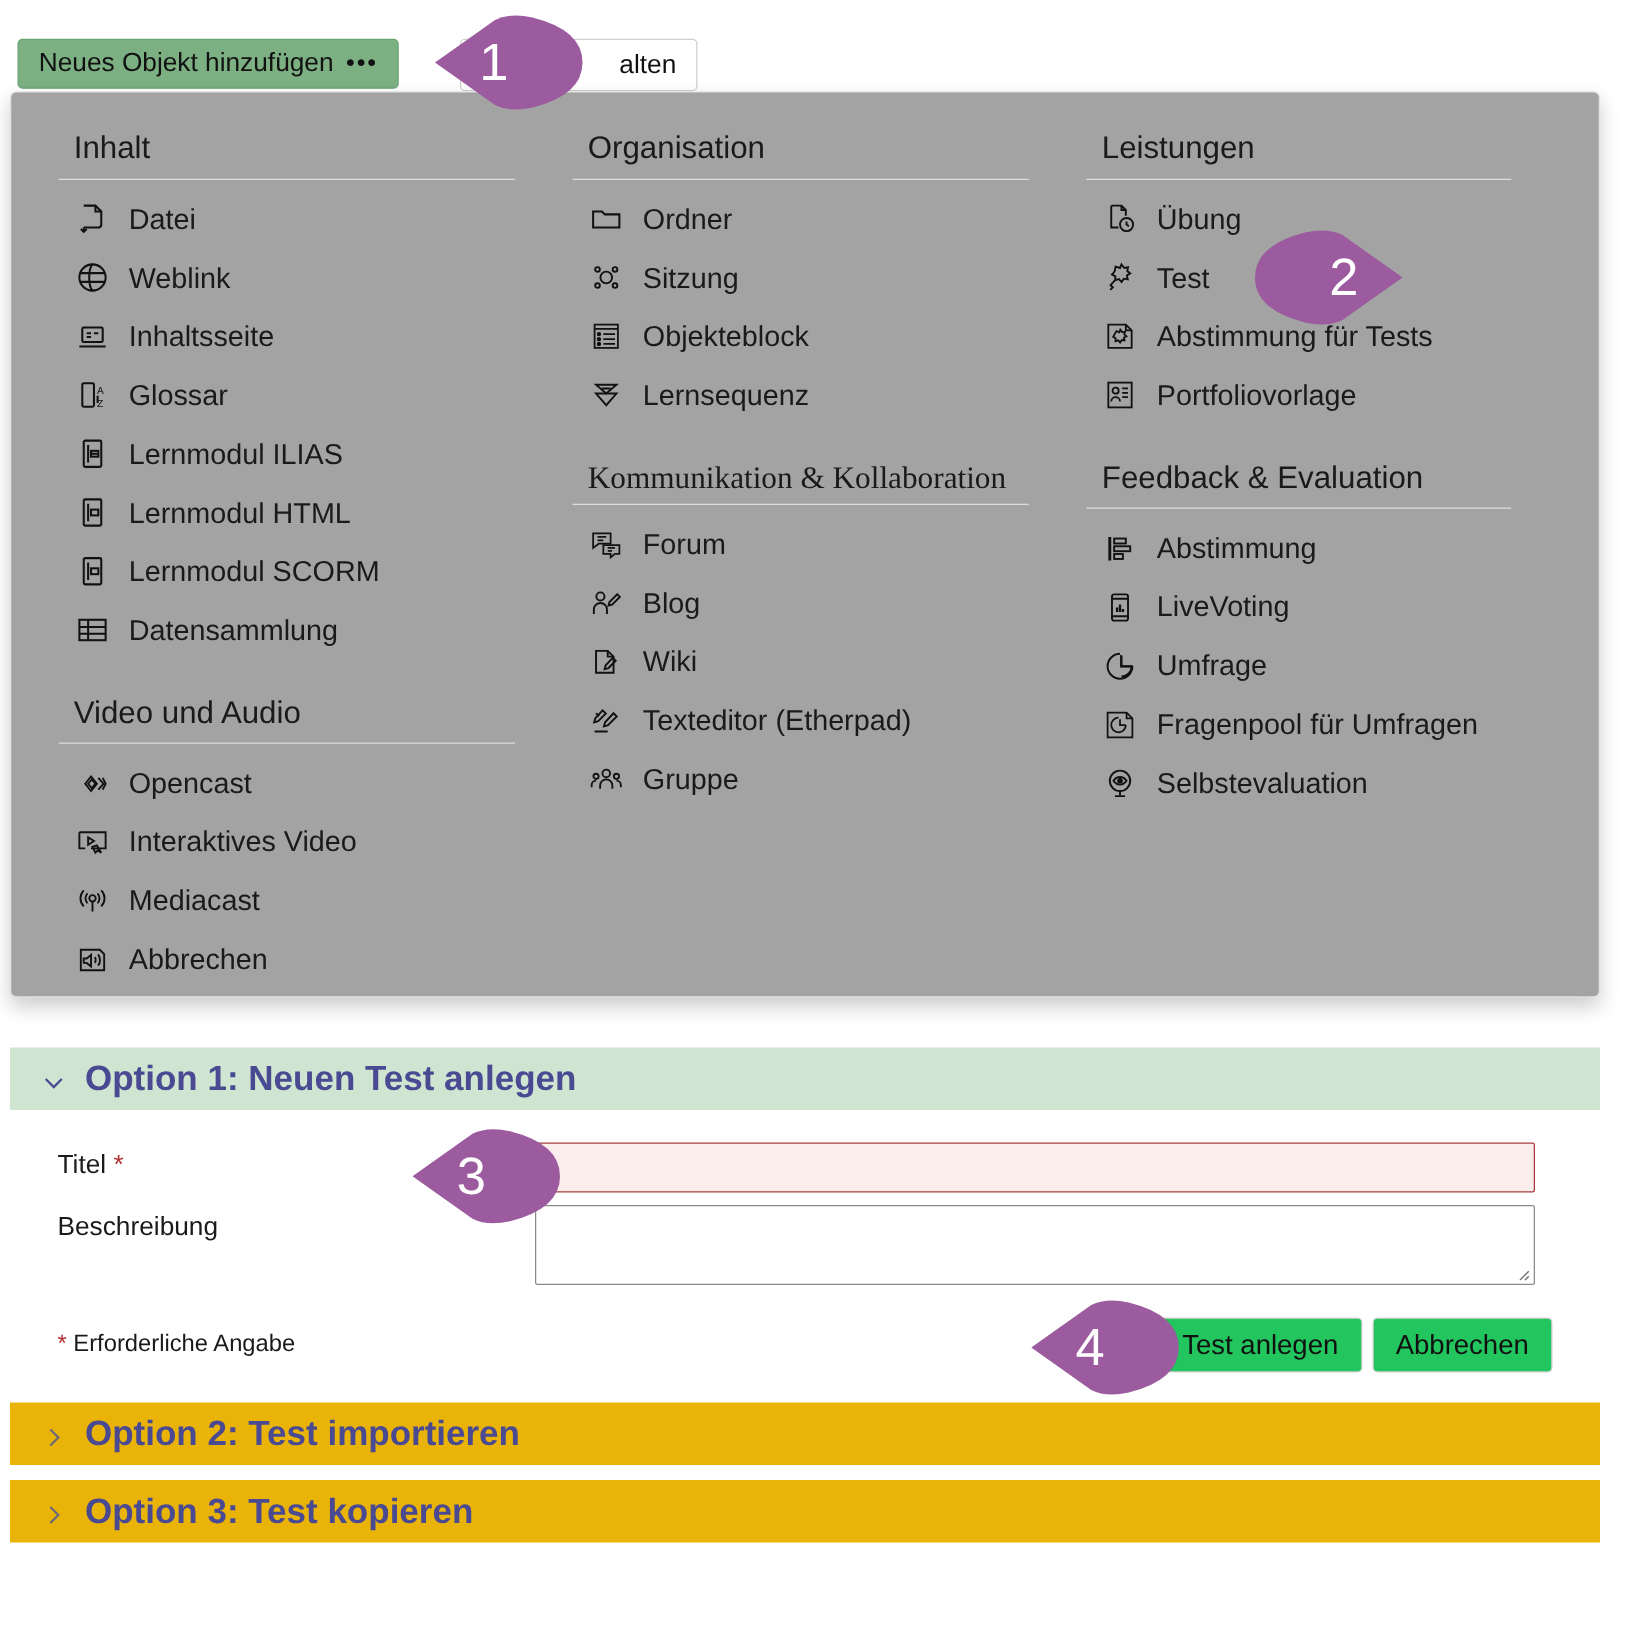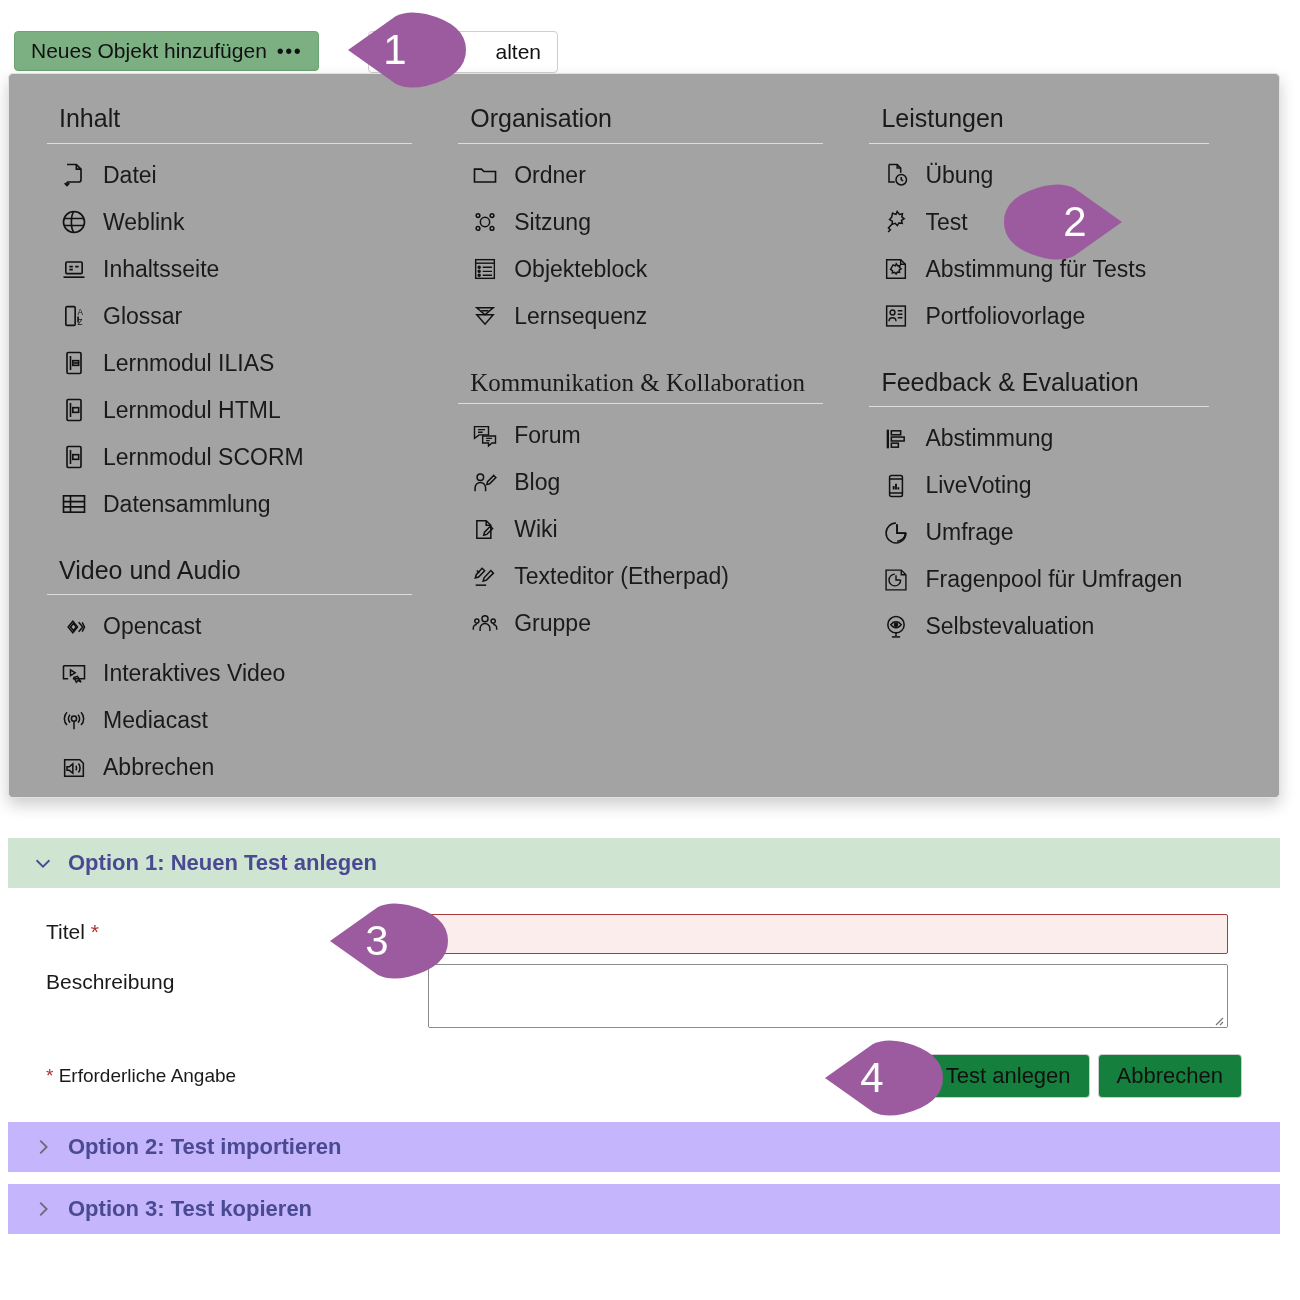--- a/index.html
+++ b/index.html
@@ -132,28 +132,28 @@
     top: 838px;
     width: 1272px;
     height: 455px;
   }
   .accordion-head {
     display: flex;
     align-items: center;
     gap: 14px;
     height: 50px;
     padding-left: 24px;
-    font-size: 22px;
+    font-size: 28px;
     font-weight: bold;
     color: #4a4a93;
     box-sizing: border-box;
     cursor: pointer;
   }
   .accordion-head.open { background: #cfe4d1; }
-  .accordion-head.closed { background: #c4b5fd; }
+  .accordion-head.closed { background: #eab308; }
   .chev { width: 22px; height: 22px; flex: 0 0 22px; }
 
   .form-body {
     background: #ffffff;
     padding: 26px 0 18px 0;
     position: relative;
     height: 222px;
     box-sizing: border-box;
   }
   .form-row {
@@ -203,21 +203,21 @@
   }
   .hint {
     font-size: 19px;
     color: #1a1a1a;
   }
   .actions { display: flex; gap: 8px; }
   .btn-form {
     height: 44px;
     box-sizing: border-box;
     padding: 0 18px;
-    background: #15803d;
+    background: #22c55e;
     border: 1px solid #cfcfcf;
     border-radius: 4px;
     font-size: 22px;
     color: #111;
     display: flex;
     align-items: center;
     white-space: nowrap;
     cursor: pointer;
   }
   .acc-gap { height: 12px; }

